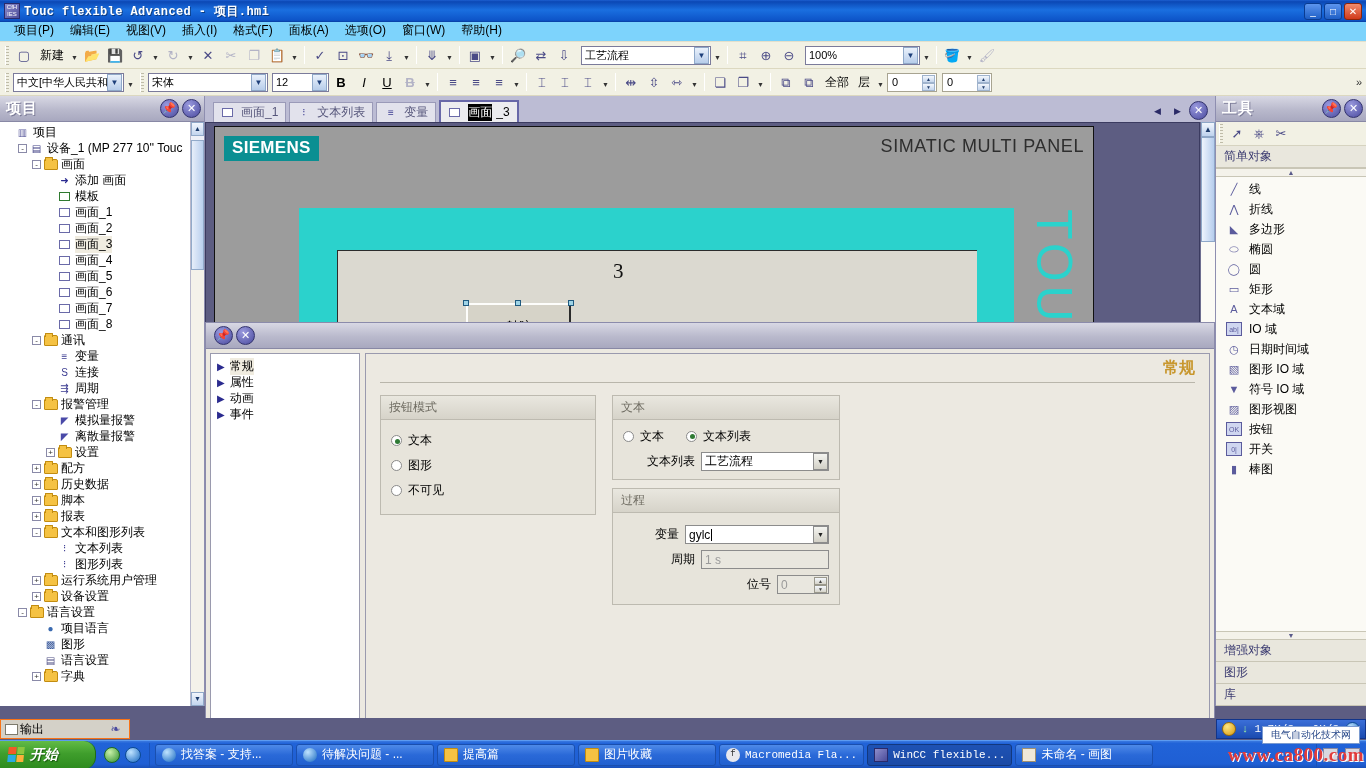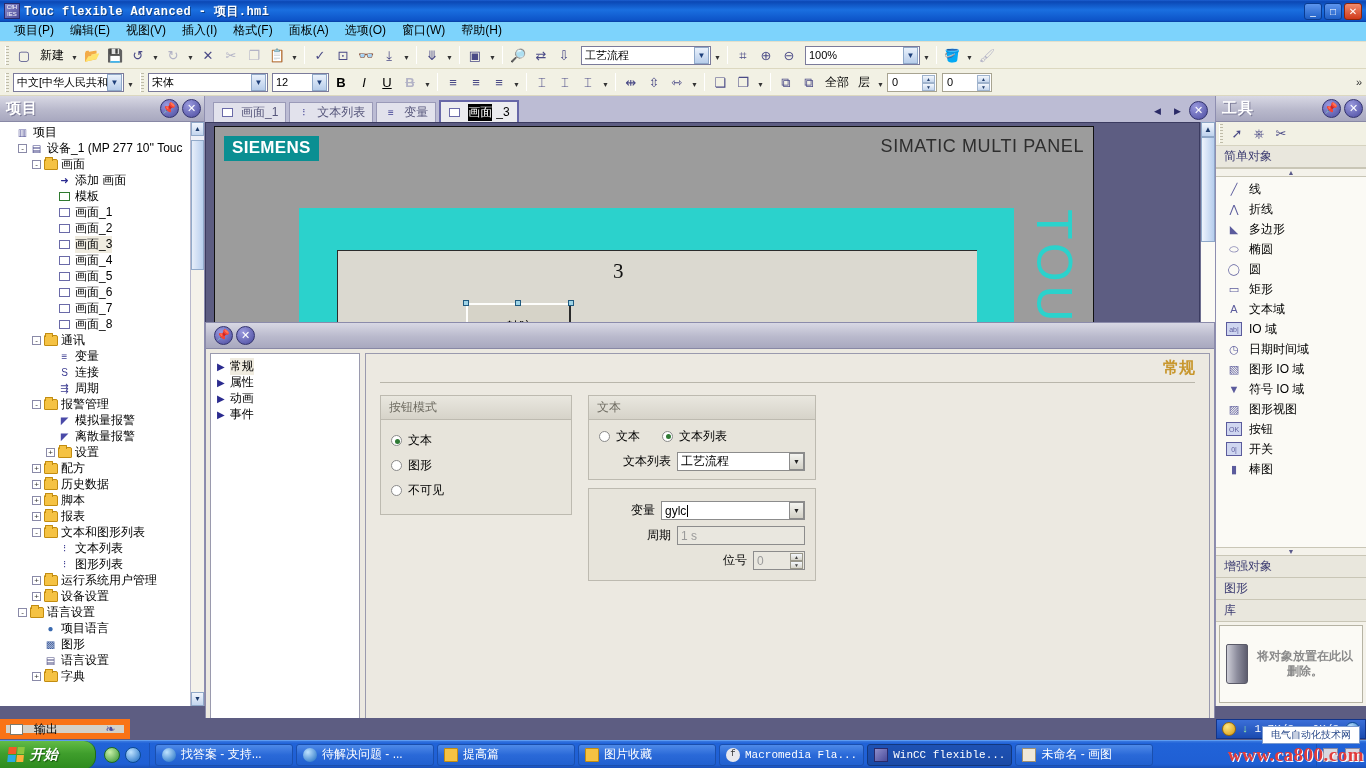--- a/index.html
+++ b/index.html
@@ -258,22 +258,22 @@
     display: flex; align-items: center; gap: 6px; padding: 0 6px; }
   .trashcan { width: 22px; height: 40px;
     background: linear-gradient(90deg,#cfcfd8,#8e8e9e 50%,#5d5d6e);
     border: 1px solid #5a5a68; border-radius: 2px 2px 3px 3px; flex: none; }
   .trashtxt { color: #8a8a8a; font-size: 12px; font-weight: bold; text-align: center;
     line-height: 15px; flex: 1; }
 
   
   .statusbar { position: absolute; left: 0; right: 0; bottom: 28px; height: 22px;
     background: #5d5d82; display: flex; align-items: center; }
-  .outputtab { height: 20px; background: #d4d1c8; border: 6px solid #f97316;
-    display: flex; align-items: center; gap: 11px; padding: 0 6px 0 4px;
+  .outputtab { height: 20px; background: #d4d1c8; border: 1px solid #f97316;
+    display: flex; align-items: center; gap: 2px; padding: 0 6px 0 4px;
     font-size: 12px; min-width: 130px; }
   .outico { width: 13px; height: 11px; background: #fff; border: 1px solid #7d7a6c; }
   .outico2 { width: 15px; height: 15px; color: #4a4a9e; font-size: 12px; text-align:center; line-height:14px;}
   .traywrap { margin-left: auto; display: flex; align-items: center; gap: 6px;
     background: linear-gradient(180deg,#3b6fd8,#1b4bb0); border: 1px solid #12358a;
     height: 20px; padding: 0 5px; color: #fff; font-size: 11px;
     font-family: "Liberation Mono", monospace; }
   .trayicon { width: 14px; height: 14px; border-radius: 50%;
     background: radial-gradient(circle at 35% 30%,#ffe680,#d69a10); border: 1px solid #9a6a06; }
   .ieicon { width: 15px; height: 15px; border-radius: 50%;
@@ -886,24 +886,20 @@
           </div>
           <div class="toolrow">
             <span class="ticonbox">▮</span>
             <span>棒图</span>
           </div>
         </div>
       <div class="collapser">▼</div>
       <div class="secthdr">增强对象</div>
       <div class="secthdr">图形</div>
       <div class="secthdr">库</div>
-      <div class="trash">
-        <div class="trashcan"></div>
-        <div class="trashtxt">将对象放置在此以删除。</div>
-      </div>
     </div>
   </div>
 
   <div class="props">
     <div class="propshdr">
       <div class="circbtn">📌</div>
       <div class="circbtn">✕</div>
     </div>
     <div class="propsbody">
       <div class="navtree" id="propnav">
@@ -922,21 +918,21 @@
           <div class="navitem">
             <span class="arrow">▶</span>
             <span class="ntxt">事件</span>
           </div>
         </div>
       <div class="propsmain">
         <div class="cnlabel">常规</div>
         <div class="hline"></div>
         <div class="grpcols">
 
-          <div class="group" style="width:192px;height:120px">
+          <div class="group" style="width:216px;height:120px">
             <div class="grouphdr">按钮模式</div>
             <div class="groupbody">
               <label class="radio">
                 <span class="rdot on"></span>
                 <span>文本</span>
               </label>
               <label class="radio">
                 <span class="rdot"></span>
                 <span>图形</span>
               </label>
@@ -966,20 +962,21 @@
                   <span>文本列表</span>
                   <span class="fld" style="width:128px">
                     <span>工艺流程</span>
                     <span class="dbtn">▼</span>
                   </span>
                 </div>
               </div>
             </div>
 
             <div class="group" style="width:228px;margin-top:8px">
+              <div class="grouphdr">过程</div>
               <div class="groupbody" style="padding:6px 10px 10px">
                 <div class="frow">
                   <span>变量</span>
                   <span class="fld" style="width:144px">
                     <span>gylc</span>
                       <span class="caretcur"></span>
                     <span class="dbtn">▼</span>
                   </span>
                 </div>
                 <div class="frow">

